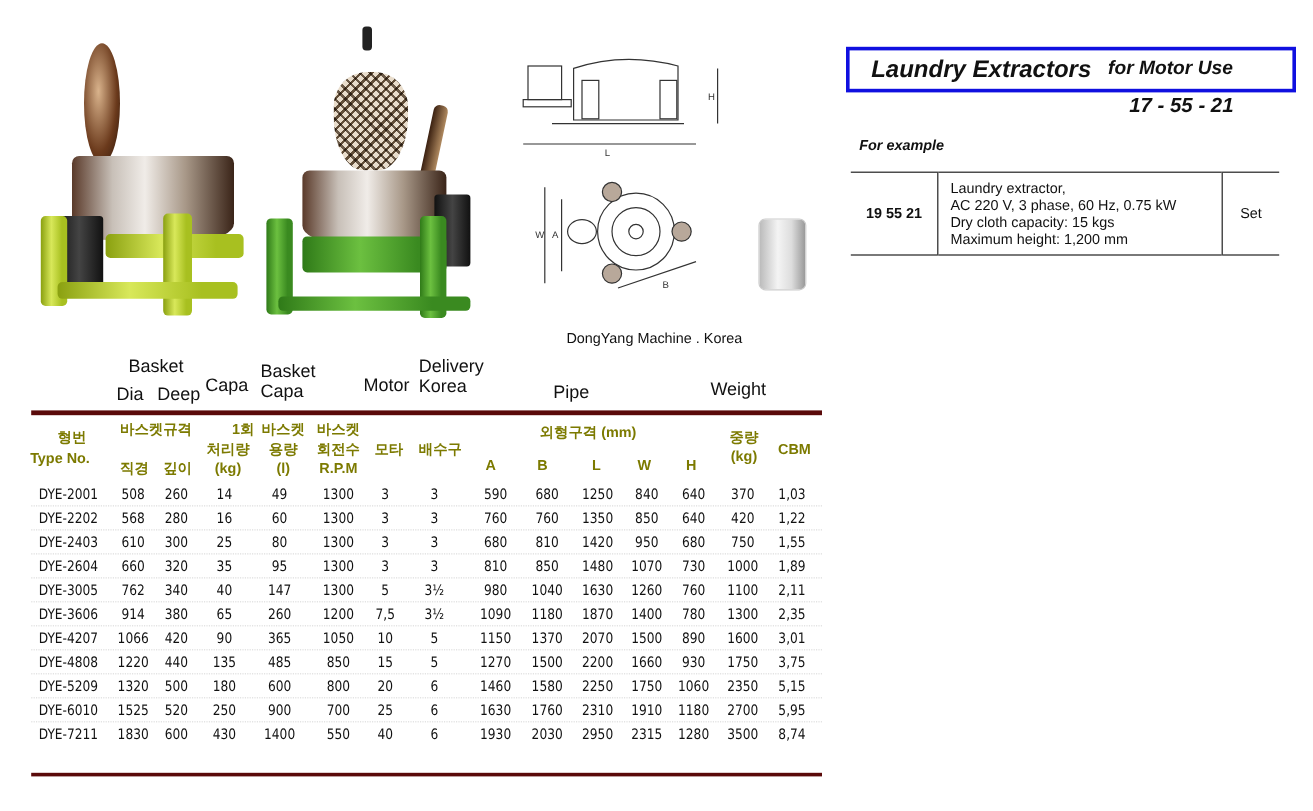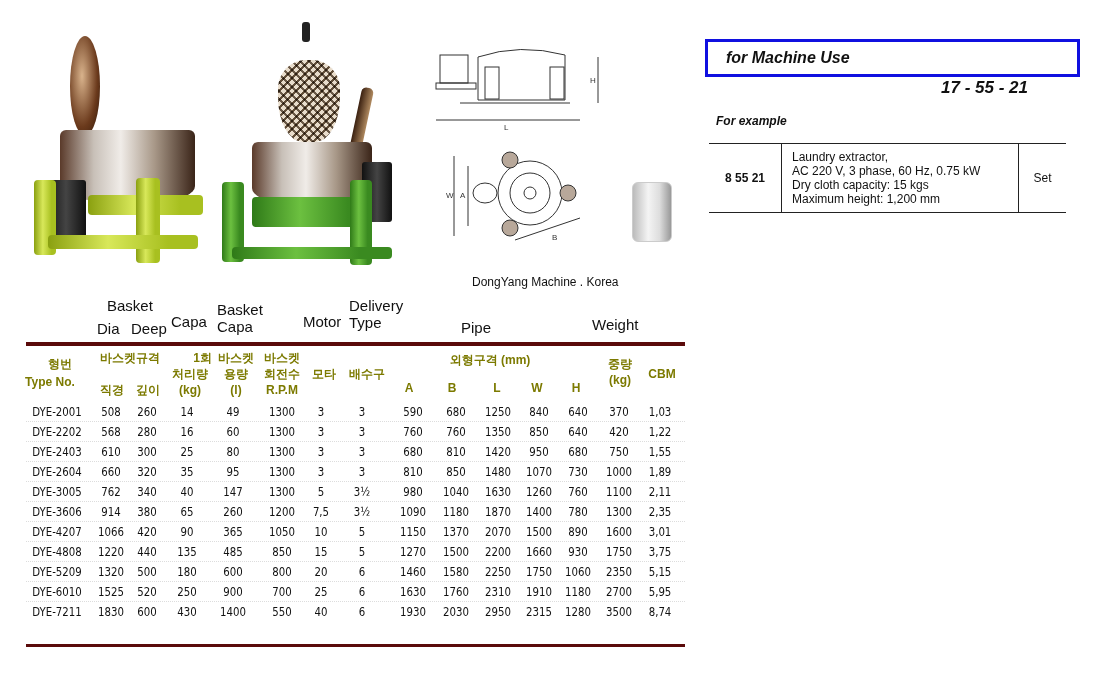--- a/index.html
+++ b/index.html
@@ -102,49 +102,50 @@
   <text x="6" y="50" font-size="8" fill="#333">W</text>
   <text x="20" y="50" font-size="8" fill="#333">A</text>
   <text x="112" y="92" font-size="8" fill="#333">B</text>
 </svg>
 
 <div class="abs" style="left:632px;top:182px;width:38px;height:58px;border-radius:6px;background:linear-gradient(90deg,#bbb,#f4f4f4 40%,#ddd 70%,#999);border:1px solid #ccc;"></div>
 
 <div class="caption">DongYang Machine . Korea</div>
 
 <div class="title-box">
-  <span class="title-sub">for Machine Use</span>
+  <span class="title-main">Laundry Extractors</span>
+  <span class="title-sub">for Motor Use</span>
 </div>
 <div class="code">17 - 55 - 21</div>
 <div class="for-ex">For example</div>
 
 <table class="ex-table">
   <tbody>
       <tr>
-    <td class="ex-code">8 55 21</td>
+    <td class="ex-code">19 55 21</td>
     <td class="ex-desc">
       <div>Laundry extractor,</div>
       <div>AC 220 V, 3 phase, 60 Hz, 0.75 kW</div>
       <div>Dry cloth capacity:  15 kgs</div>
       <div>Maximum height:  1,200 mm</div>
     </td>
     <td class="ex-unit">Set</td>
   </tr>
 </tbody>
   </table>
 
 <div class="en-head" style="left:107px;top:297px;">Basket</div>
 <div class="en-head" style="left:97px;top:320px;">Dia</div>
 <div class="en-head" style="left:131px;top:320px;">Deep</div>
 <div class="en-head" style="left:171px;top:313px;">Capa</div>
 <div class="en-head" style="left:217px;top:301px;">Basket</div>
 <div class="en-head" style="left:217px;top:318px;">Capa</div>
 <div class="en-head" style="left:303px;top:313px;">Motor</div>
 <div class="en-head" style="left:349px;top:297px;">Delivery</div>
-<div class="en-head" style="left:349px;top:314px;">Type</div>
+<div class="en-head" style="left:349px;top:314px;">Korea</div>
 <div class="en-head" style="left:461px;top:319px;">Pipe</div>
 <div class="en-head" style="left:592px;top:316px;">Weight</div>
 
 <div class="rule" style="top:342px;height:4px;"></div>
 
 <div class="kh" style="left:30px;top:356px;width:60px;">형번</div>
 <div class="kh" style="left:18px;top:374px;width:64px;">Type No.</div>
 <div class="kh" style="left:94px;top:350px;width:72px;">바스켓규격</div>
 <div class="kh" style="left:94px;top:382px;width:36px;">직경</div>
 <div class="kh" style="left:130px;top:382px;width:36px;">깊이</div>

